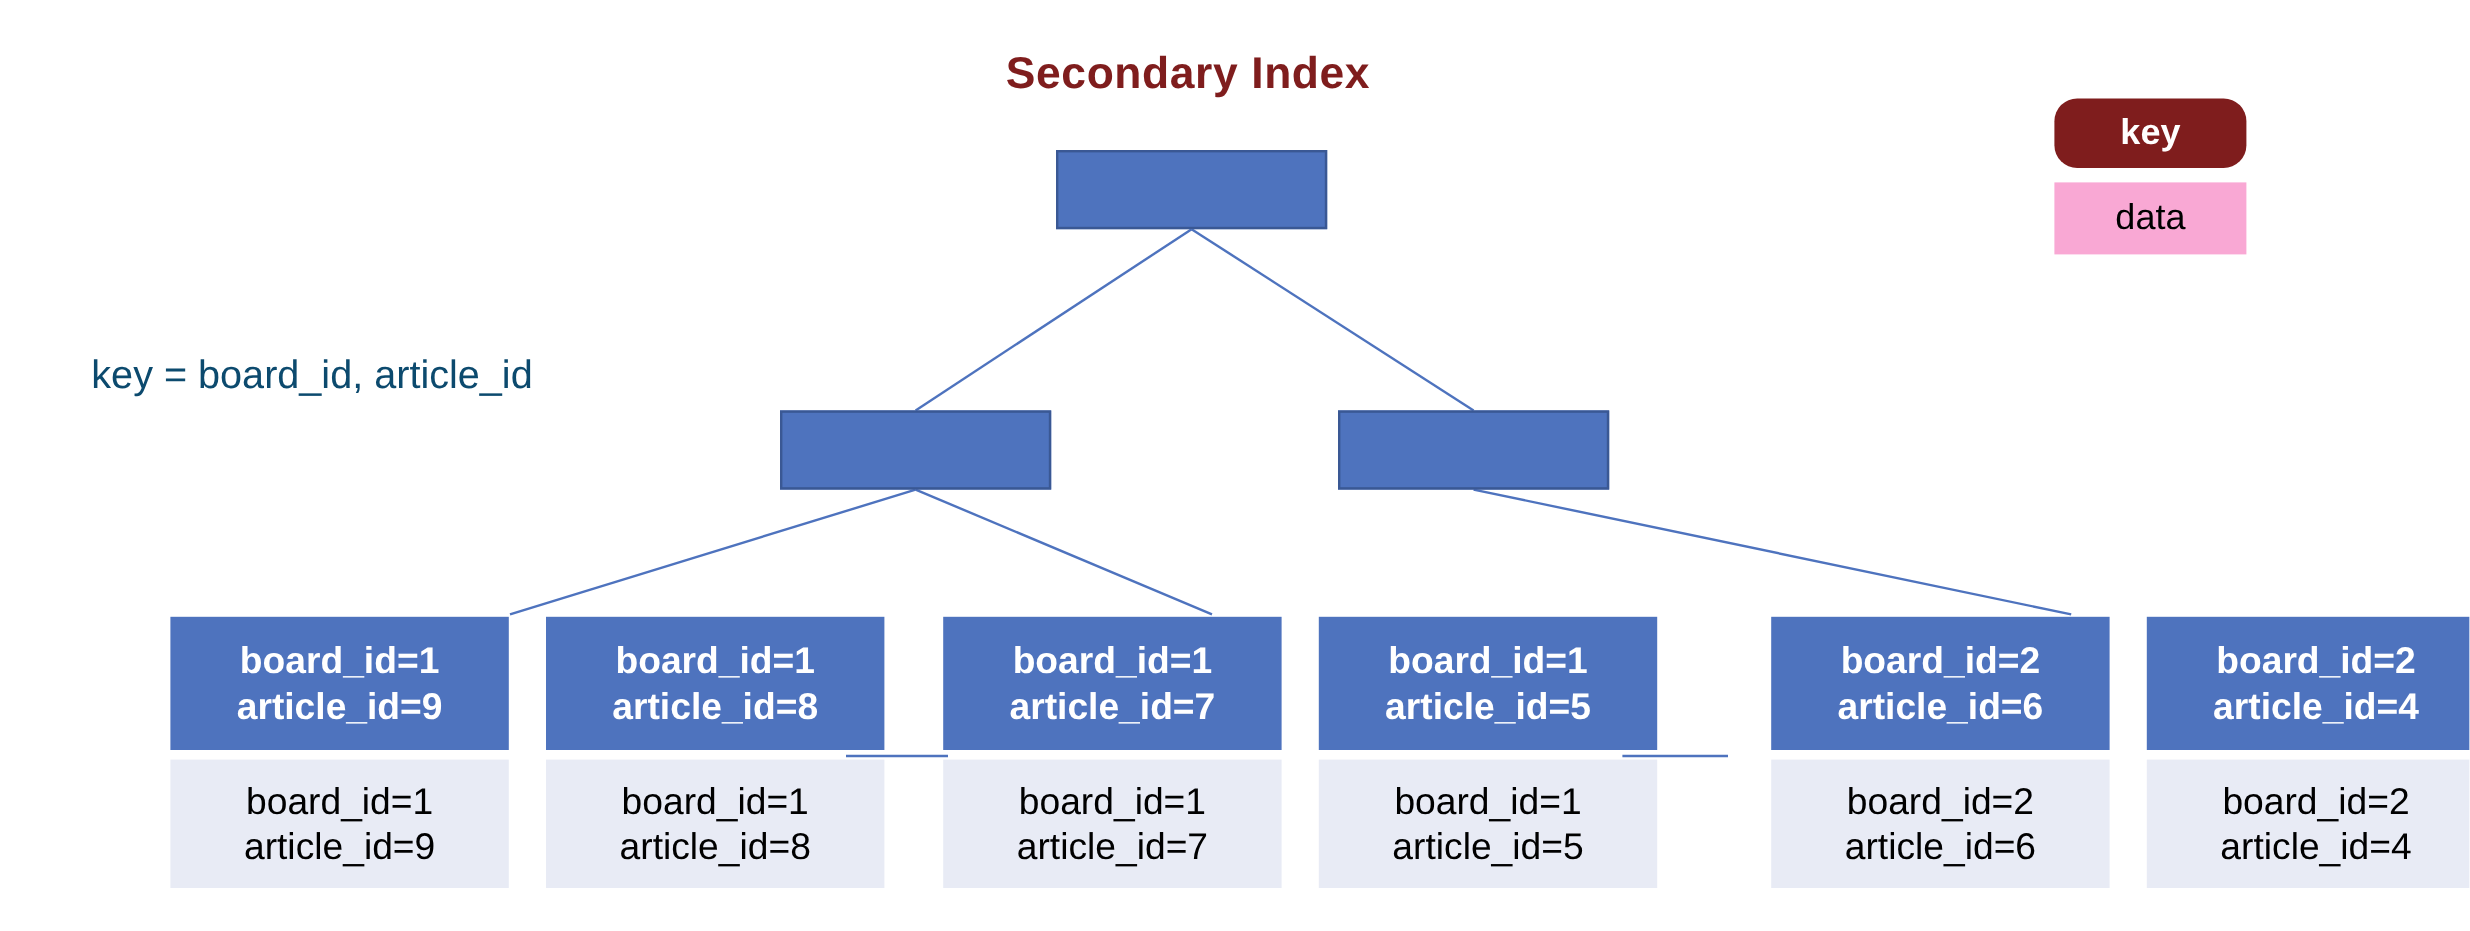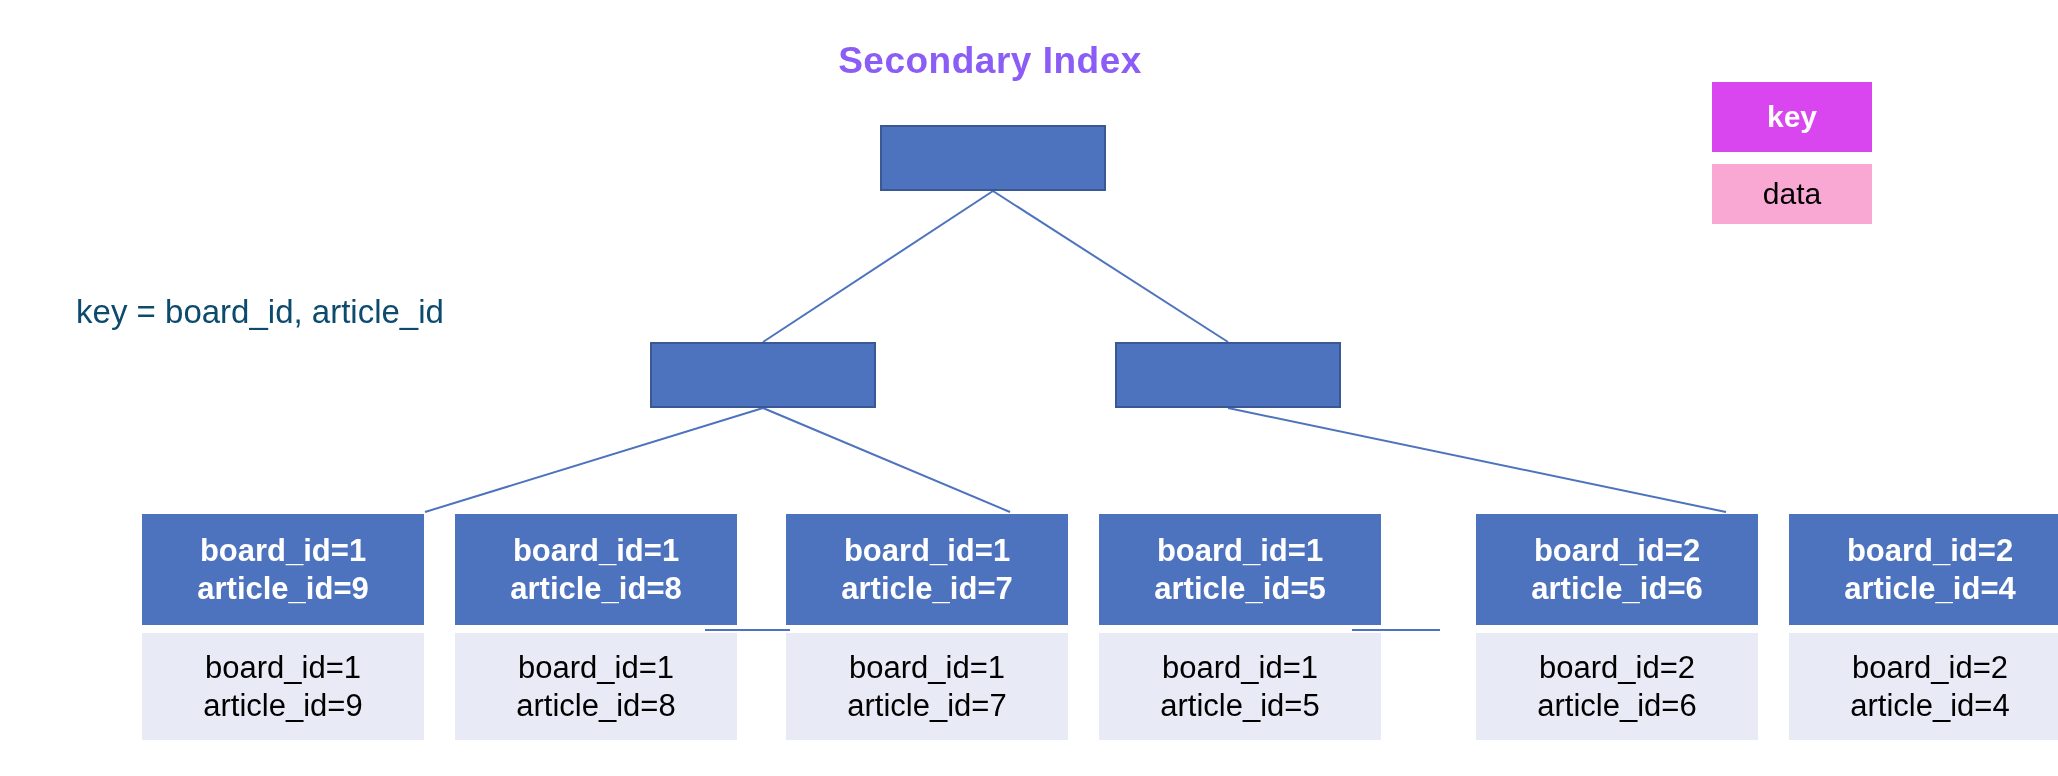--- a/index.html
+++ b/index.html
@@ -29,39 +29,40 @@
 
   .title {
     position: absolute;
     left: 700px;
     top: 40px;
     width: 580px;
     text-align: center;
     font-size: 37px;
     font-weight: bold;
     letter-spacing: 0.5px;
-    color: #8b5cf6;
+    color: #7f1d1d;
   }
 
   .legend {
     position: absolute;
     left: 1712px;
     top: 82px;
     width: 160px;
   }
   .legend-key {
     width: 160px;
-    height: 70px;
-    background: #d946ef;
+    height: 58px;
+    background: #7f1d1d;
     color: #ffffff;
     font-size: 30px;
     font-weight: bold;
     display: flex;
     align-items: center;
     justify-content: center;
+    border-radius: 19px;
   }
   .legend-data {
     width: 160px;
     height: 60px;
     margin-top: 12px;
     background: #f9a8d4;
     color: #000000;
     font-size: 30px;
     display: flex;
     align-items: center;

